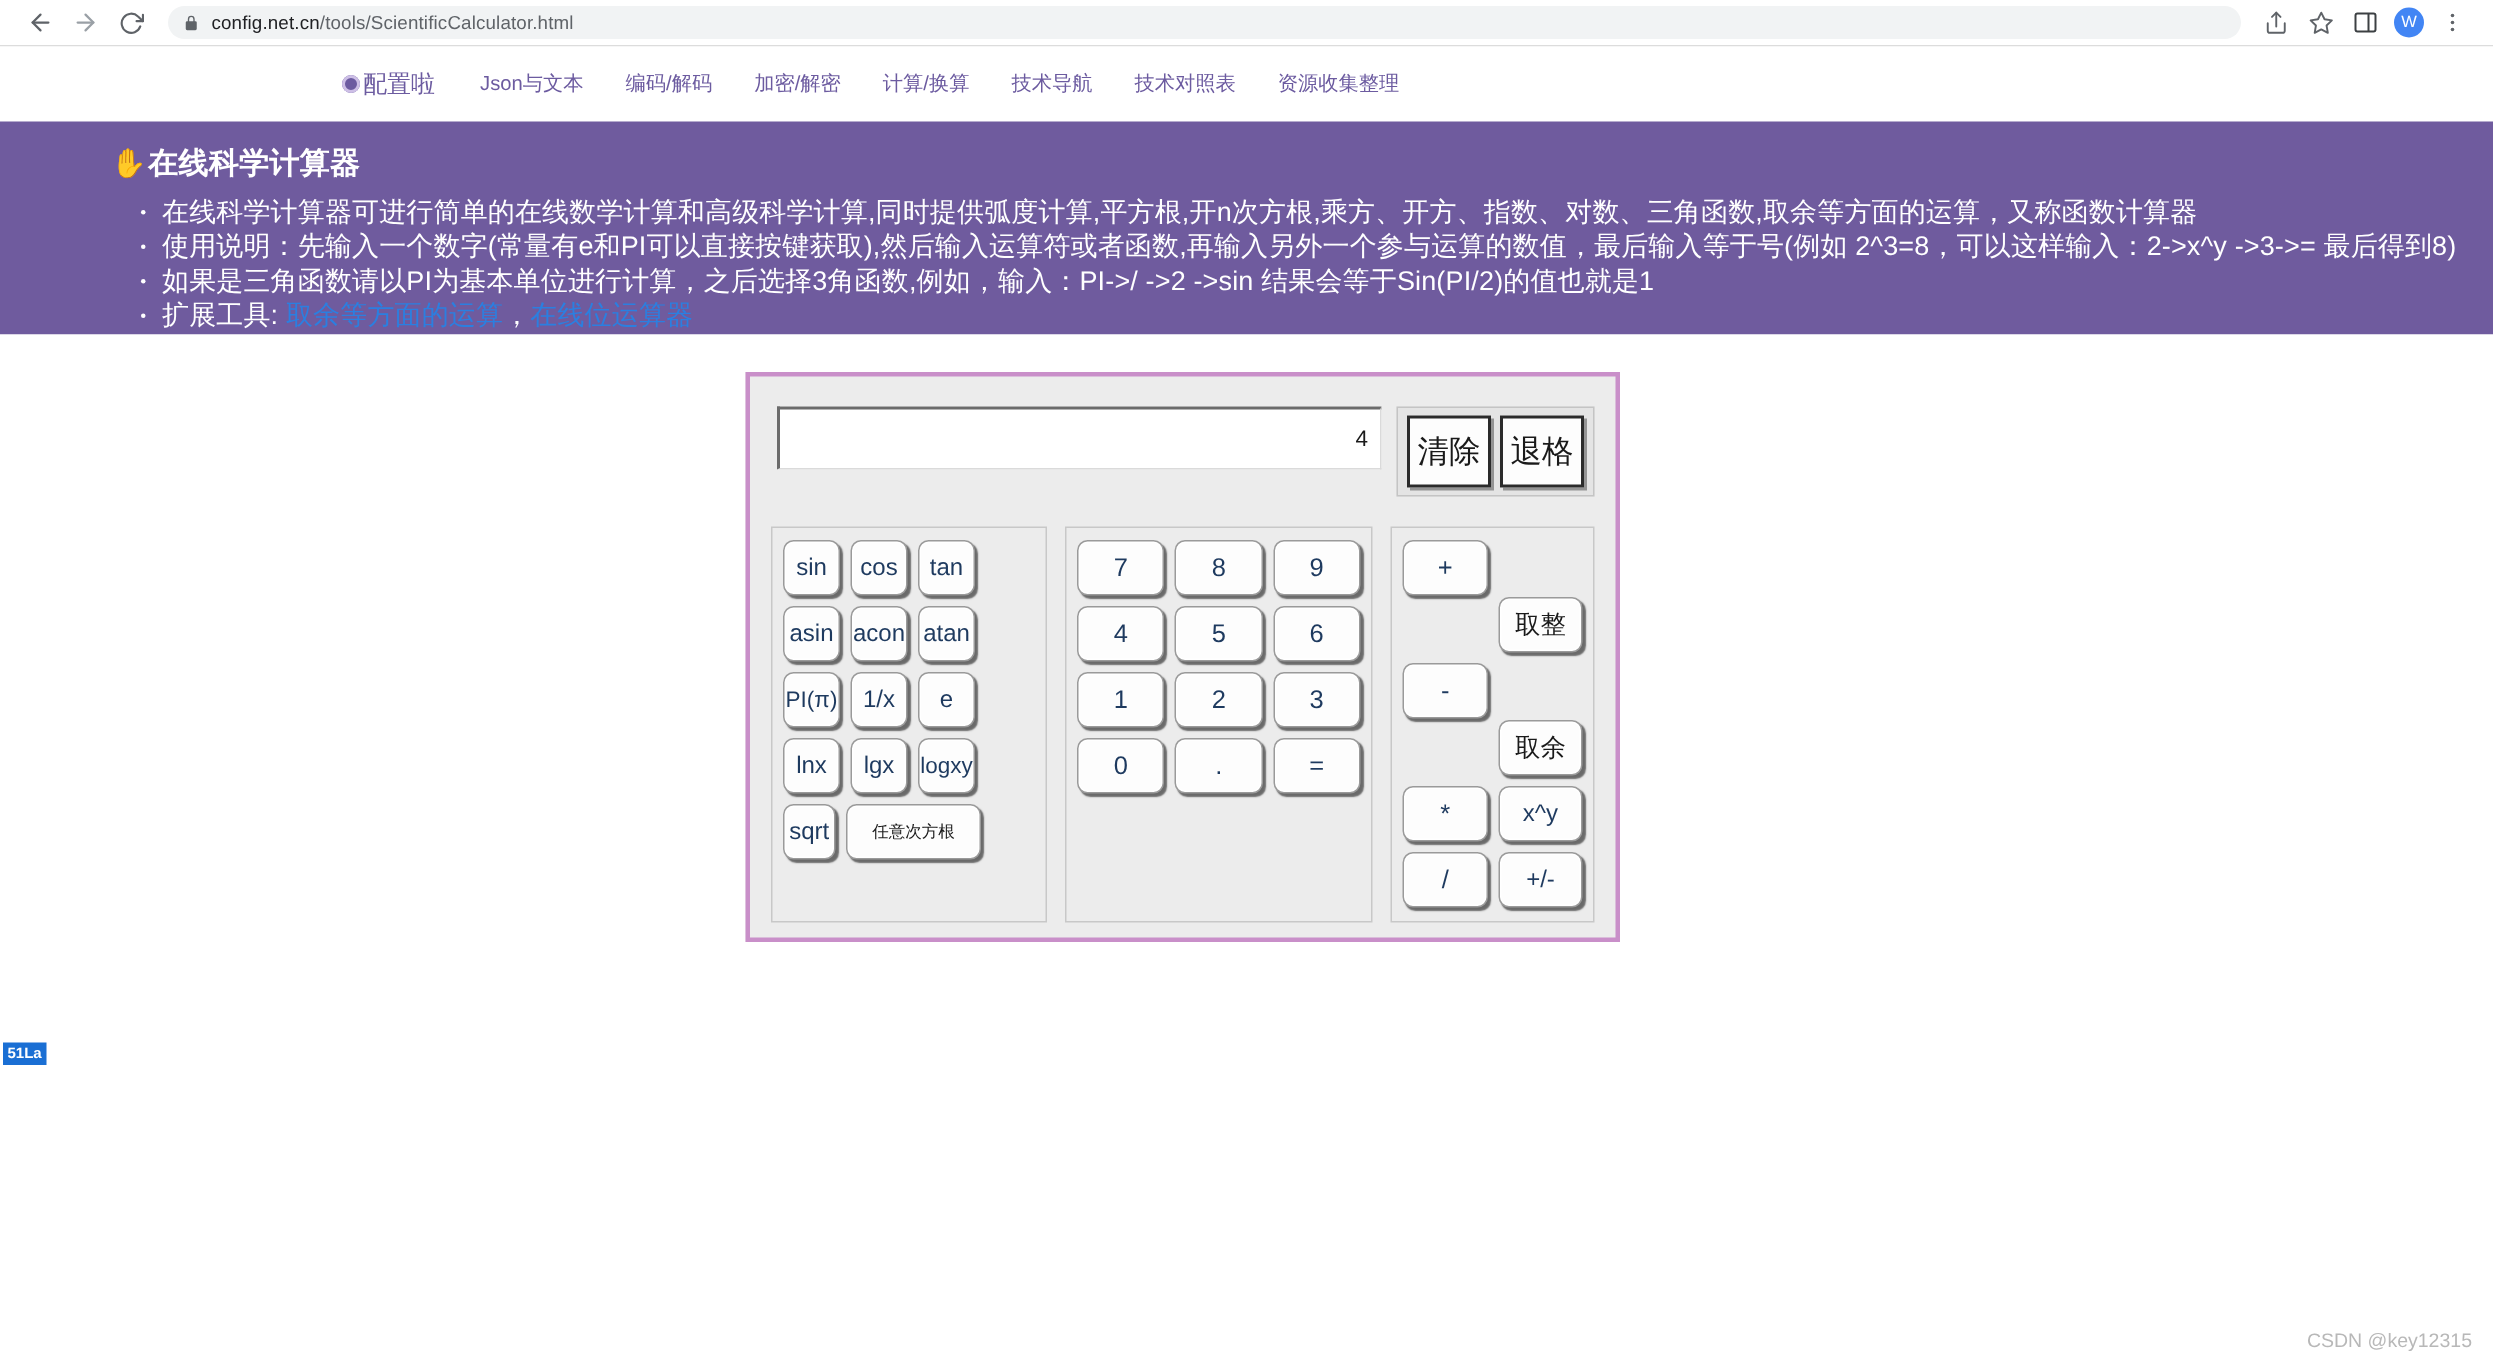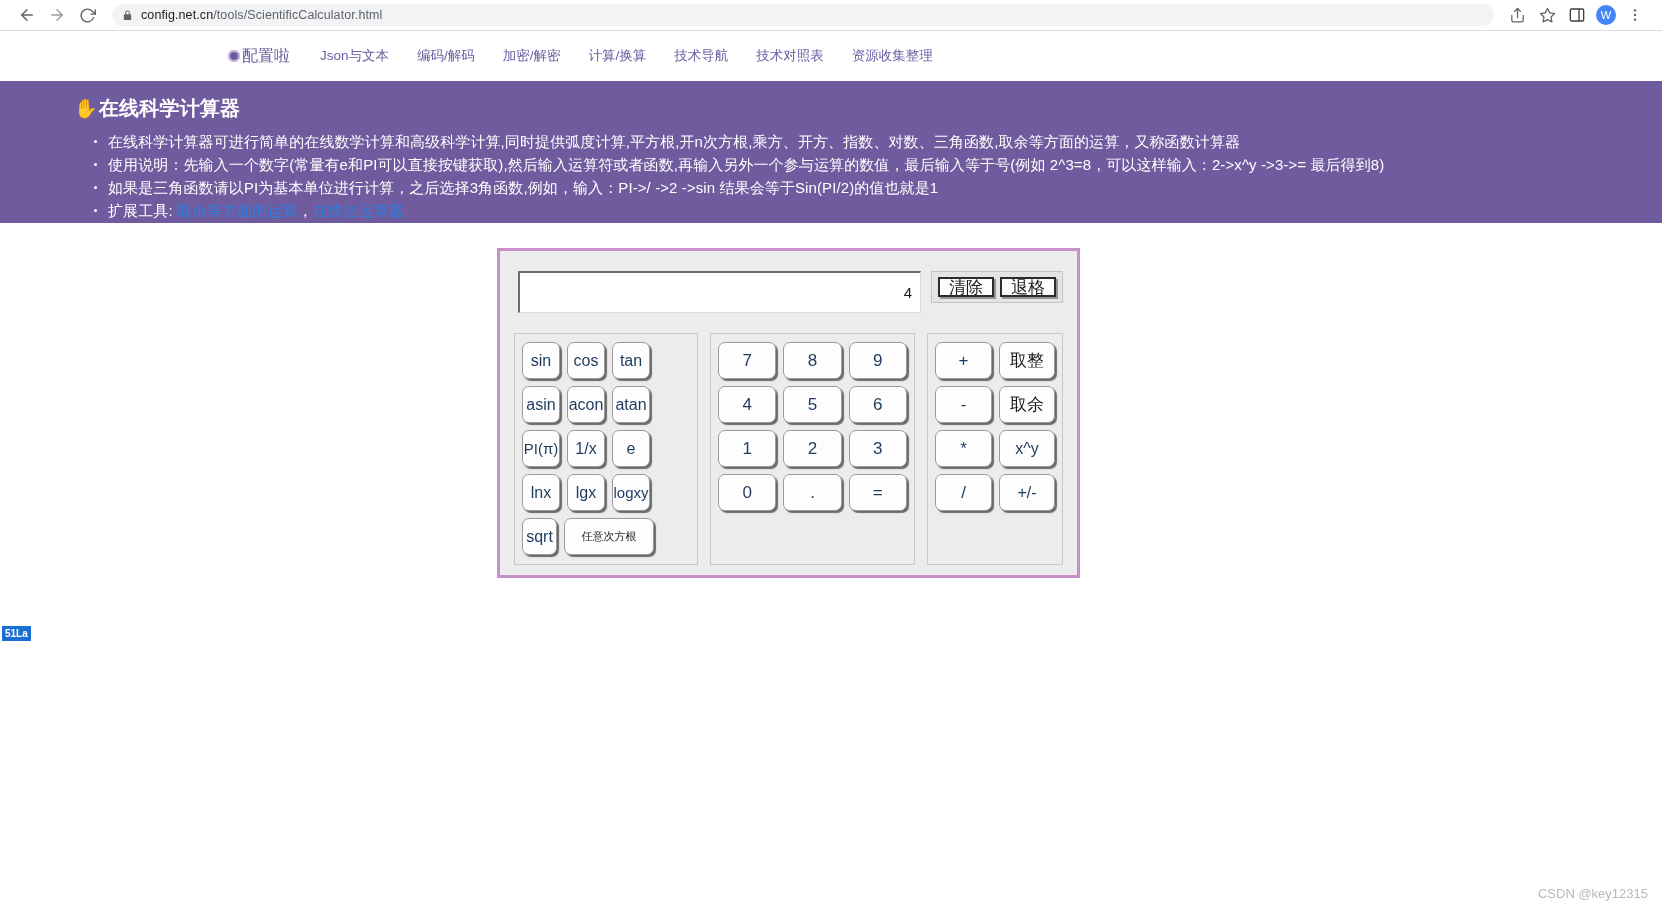--- a/index.html
+++ b/index.html
@@ -99,21 +99,21 @@
     align-items: center;
     letter-spacing: .2px;
   }
   #hero h1 .hand { font-size: 19px; margin-right: 1px; }
   #hero ul {
     margin: 0; padding: 0 0 0 34px;
     list-style: none;
   }
   #hero li {
     position: relative;
-    font-size: 15px;
+    font-size: 18px;
     line-height: 23px;
     white-space: nowrap;
     letter-spacing: .1px;
   }
   #hero li::before {
     content: "";
     position: absolute;
     left: -14px; top: 10px;
     width: 3px; height: 3px;
     background: #ffffff;
@@ -159,24 +159,24 @@
   #display-actions {
     margin-left: 10px;
     display: flex;
     background: #e4e4e4;
     border: 1px solid #c4c4c4;
     padding: 5px 6px;
     gap: 6px;
   }
   .cjk-btn {
     min-width: 56px;
-    height: 20px;
+    height: 48px;
     background: #fdfdfd;
     border: 2px solid #2b2b2b;
-    font-size: 17px;
+    font-size: 21px;
     color: #1a1a1a;
     display: flex; align-items: center; justify-content: center;
     box-shadow: 2px 2px 0 rgba(0,0,0,.35);
     font-family: "DejaVu Sans", sans-serif;
   }
 
   #pads {
     display: flex;
     gap: 12px;
     margin-top: 16px;
@@ -203,34 +203,34 @@
     justify-content: center;
     color: #1e3a5f;
     font-size: 16px;
     height: 37px;
     font-family: "Liberation Sans", sans-serif;
   }
   .key.fn { width: 38px; }
   .key.num { width: 63px; font-size: 17px; }
   .key.op { width: 57px; font-size: 17px; }
   .key.op-wide { width: 56px; font-size: 16px; }
-  .key.cjk { font-family: "DejaVu Sans", sans-serif; font-size: 17px; color:#1a1a1a; }
+  .key.cjk { font-family: "DejaVu Sans", sans-serif; font-size: 17px; color:#1a1a1a;margin-top:38px; }
   .key.small-cjk { font-family: Liberation Mono, monospace; font-size: 11px; color:#1a1a1a; width: 90px; }
   .key.sqrt { width: 35px; }
   .key.pi { font-size: 15px; }
   .key.logxy { font-size: 15px; }
 
   #pad-fn { width: 206px; }
   #pad-num { width: 205px; }
   #pad-op  { width: 148px; }
 
   
   #la-badge {
     position: absolute;
-    left: 2px; top: 626px;
+    left: 2px; top: 695px;
     background: #1a6fd4;
     color: #ffffff;
     font-size: 10px;
     font-weight: bold;
     padding: 1px 3px;
     line-height: 13px;
   }
   #watermark {
     position: absolute;
     right: 14px; bottom: 10px;

